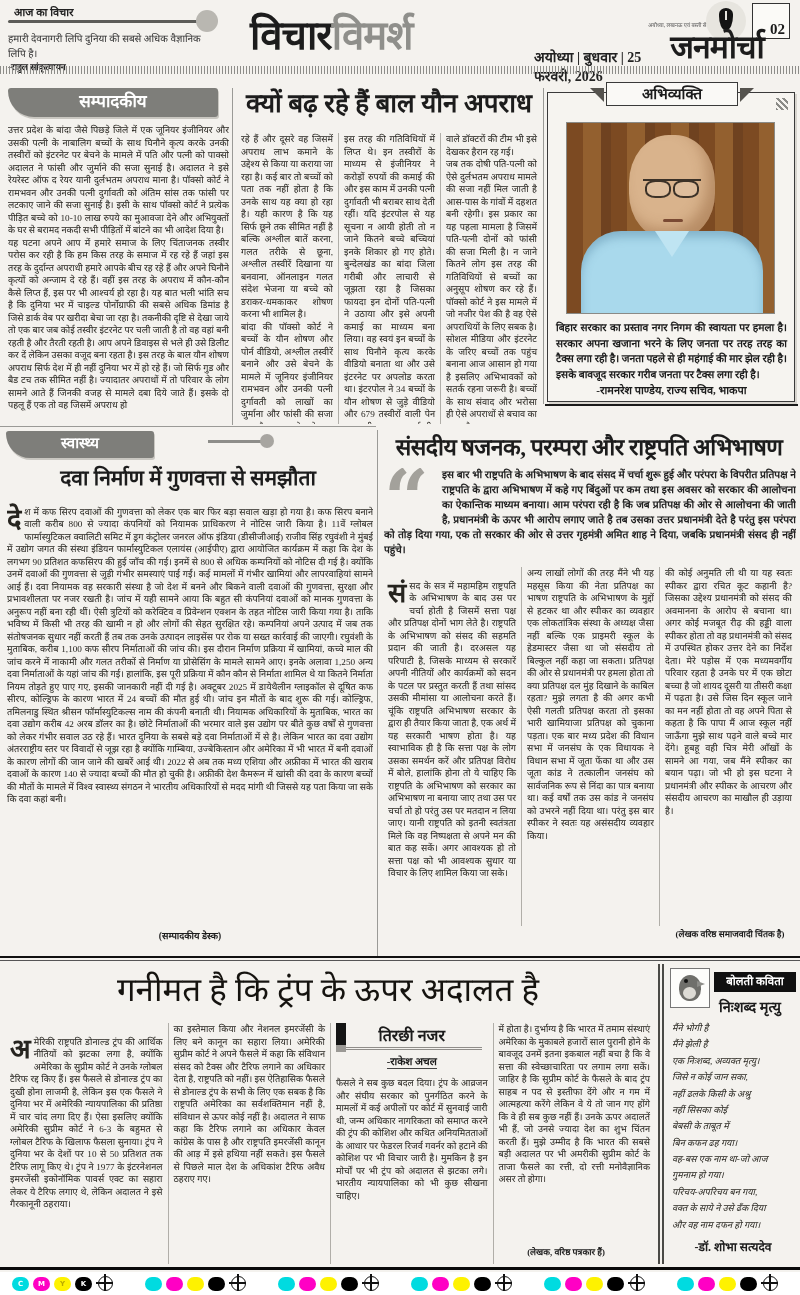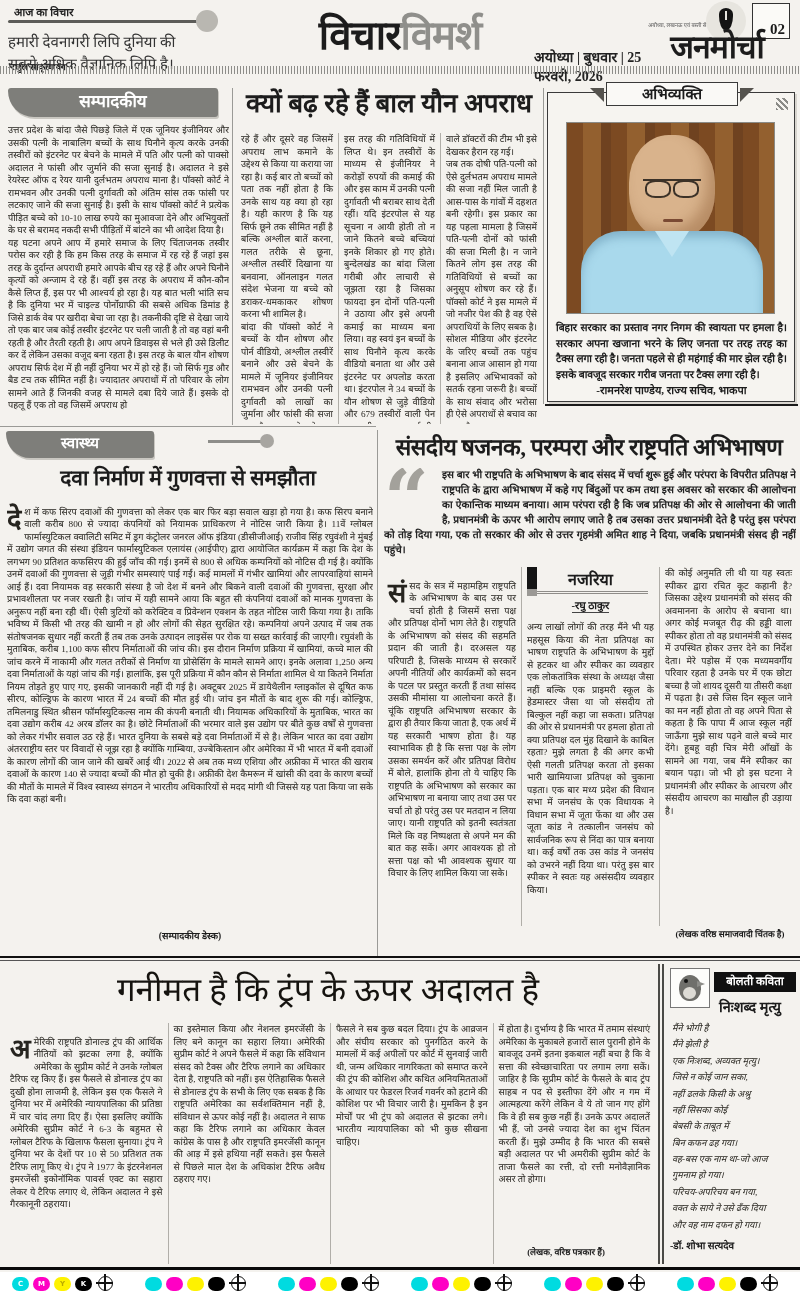--- a/index.html
+++ b/index.html
@@ -12,23 +12,23 @@
   .vline { position:absolute; width:1px; background:#9a9a96; }
   .hline { position:absolute; height:1px; background:#9a9a96; }
   .just { text-align:justify; white-space:pre-line; overflow:hidden; }
   .body-txt { font-size:9.2px; line-height:1.36; color:#26241f; }
   .dotband { background:repeating-linear-gradient(90deg,#8d8d89 0 1px,transparent 1px 3px); }
 
   
   .thought-label { left:14px; top:4px; font-size:11px; font-weight:bold; color:#222; }
   .pin-line { left:8px; top:20px; width:205px; height:3px; background:#5c5c58; border-radius:2px; }
   .pin-ball { left:196px; top:10px; width:22px; height:22px; background:#b9b7b1; border-radius:50%; }
-  .thought-text { left:8px; top:32px; width:195px; font-size:15px; line-height:1.45; color:#333; }
+  .thought-text { left:8px; top:32px; width:195px; font-size:10px; line-height:1.45; color:#333; }
   .thought-author { left:8px; top:60px; font-size:9px; font-weight:bold; color:#222; }
-  .masthead { left:250px; top:6px; width:300px; text-align:center; font-size:40px; font-weight:bold;
+  .masthead { left:250px; top:6px; width:300px; font-size:40px; font-weight:bold;
               letter-spacing:-1px; white-space:nowrap; }
   .masthead .g { color:#8f8f8b; }
   .dateline { left:534px; top:47px; width:110px; font-size:14px; font-weight:bold; color:#222; }
   .tagline { left:648px; top:21px; width:140px; font-size:5.6px; color:#555; }
   .paper-name { left:641px; top:24px; width:152px; font-size:32px; font-weight:800; letter-spacing:-1px;
                 text-align:center; z-index:3; }
   .nib-circle { left:706px; top:1px; width:40px; height:40px; background:#e7e5df; border-radius:50%; z-index:1; }
   .nib { position:absolute; left:13px; top:7px; width:14px; height:22px; background:#141414;
          border-radius:50% 50% 55% 55% / 70% 70% 30% 30%; transform:rotate(180deg); }
   .nib:after { content:""; position:absolute; left:6px; top:10px; width:2px; height:9px; background:#e7e5df; }
@@ -125,21 +125,21 @@
                border-radius:50% 50% 45% 45%; }
   .bird-body:before { content:""; position:absolute; left:4px; top:12px; width:13px; height:12px; background:#dddbd5; border-radius:50%; }
   .bird-body:after { content:""; position:absolute; left:5px; top:4px; width:4px; height:4px; background:#111; border-radius:50%; }
   .bird-beak { position:absolute; left:26px; top:12px; width:0; height:0;
                border-left:8px solid #8c8c88; border-top:3px solid transparent; border-bottom:3px solid transparent; }
   .poem-label { left:714px; top:972px; width:82px; height:20px; background:#101010; color:#fff;
                 font-size:11.5px; font-weight:bold; text-align:center; line-height:19px; }
   .poem-title { left:704px; top:996px; width:92px; text-align:center; font-size:14.5px; font-weight:bold; }
   .poem-lines { left:672px; top:1020px; width:124px; height:214px; font-size:9.2px; font-style:italic;
                 line-height:1.78; white-space:pre-line; color:#2a2822; }
-  .poem-author { left:670px; top:1238px; width:126px; text-align:left; font-size:10px; font-weight:bold; }
+  .poem-author { left:670px; top:1238px; width:126px; text-align:center; font-size:12px; font-weight:bold; }
 
   
   .strip-rule { left:0; top:1267px; width:800px; height:3px; background:#0a0a0a; }
   .strip { left:0; top:1272px; width:800px; height:23px; background:#ffffff; }
   .cgroup { position:absolute; top:1276px; display:flex; gap:4px; align-items:center; }
   .dot { width:17px; height:14px; border-radius:7px; font-size:7px; font-weight:bold; color:#fff;
          text-align:center; line-height:14px; font-family:"DejaVu Sans",sans-serif; }
   .dot.c { background:#00dbe0; } .dot.m { background:#ff00c4; } .dot.y { background:#fef200; color:#b9a900; }
   .dot.k { background:#000; }
   .reg { position:relative; width:15px; height:15px; border:1.5px solid #111; border-radius:50%; margin-left:2px; }
@@ -212,43 +212,43 @@
 
 <div class="abs parl-headline">संसदीय षजनक, परम्परा और राष्ट्रपति अभिभाषण</div>
 <div class="abs parl-intro">
   <span class="qmark">“</span><span>इस बार भी राष्ट्रपति के अभिभाषण के बाद संसद में चर्चा शुरू हुई और परंपरा के विपरीत प्रतिपक्ष ने राष्ट्रपति के द्वारा अभिभाषण में कहे गए बिंदुओं पर कम तथा इस अवसर को सरकार की आलोचना का ऐकान्तिक माध्यम बनाया। आम परंपरा रही है कि जब प्रतिपक्ष की ओर से आलोचना की जाती है, प्रधानमंत्री के ऊपर भी आरोप लगाए जाते है तब उसका उत्तर प्रधानमंत्री देते है परंतु इस परंपरा को तोड़ दिया गया, एक तो सरकार की ओर से उत्तर गृहमंत्री अमित शाह ने दिया, जबकि प्रधानमंत्री संसद ही नहीं पहुंचे।</span>
 </div>
 <div class="cols parl-cols">
   <div class="coltxt just body-txt">
     <span class="dc">सं</span><span>सद के सत्र में महामहिम राष्ट्रपति के अभिभाषण के बाद उस पर चर्चा होती है जिसमें सत्ता पक्ष और प्रतिपक्ष दोनों भाग लेते है। राष्ट्रपति के अभिभाषण को संसद की सहमति प्रदान की जाती है। दरअसल यह परिपाटी है, जिसके माध्यम से सरकारें अपनी नीतियों और कार्यक्रमों को सदन के पटल पर प्रस्तुत करती हैं तथा सांसद उसकी मीमांसा या आलोचना करते हैं। चूंकि राष्ट्रपति अभिभाषण सरकार के द्वारा ही तैयार किया जाता है, एक अर्थ में यह सरकारी भाषण होता है। यह स्वाभाविक ही है कि सत्ता पक्ष के लोग उसका समर्थन करें और प्रतिपक्ष विरोध में बोले, हालांकि होना तो ये चाहिए कि राष्ट्रपति के अभिभाषण को सरकार का अभिभाषण ना बनाया जाए तथा उस पर चर्चा तो हो परंतु उस पर मतदान न लिया जाए। यानी राष्ट्रपति को इतनी स्वतंत्रता मिले कि वह निष्पक्षता से अपने मन की बात कह सकें। अगर आवश्यक हो तो सत्ता पक्ष को भी आवश्यक सुधार या विचार के लिए शामिल किया जा सके।</span>
   </div>
   <div class="coltxt" style="overflow:hidden;">
-    <div class="inset-box">
-      <div class="inset-tab"></div>
-      <div class="inset-title">नजरिया</div>
-      <div class="inset-rule"></div>
-      <div class="inset-rule"></div>
-      <span class="inset-byline">-रघु ठाकुर</span>
-    </div>
     <div class="just body-txt" style="height:282px;">अन्य लाखों लोगों की तरह मैंने भी यह महसूस किया की नेता प्रतिपक्ष का भाषण राष्ट्रपति के अभिभाषण के मुद्दों से हटकर था और स्पीकर का व्यवहार एक लोकतांत्रिक संस्था के अध्यक्ष जैसा नहीं बल्कि एक प्राइमरी स्कूल के हेडमास्टर जैसा था जो संसदीय तो बिल्कुल नहीं कहा जा सकता। प्रतिपक्ष की ओर से प्रधानमंत्री पर हमला होता तो क्या प्रतिपक्ष दल मुंह दिखाने के काबिल रहता? मुझे लगता है की अगर कभी ऐसी गलती प्रतिपक्ष करता तो इसका भारी खामियाजा प्रतिपक्ष को चुकाना पड़ता। एक बार मध्य प्रदेश की विधान सभा में जनसंघ के एक विधायक ने विधान सभा में जूता फेंका था और उस जूता कांड ने तत्कालीन जनसंघ को सार्वजनिक रूप से निंदा का पात्र बनाया था। कई वर्षों तक उस कांड ने जनसंघ को उभरने नहीं दिया था। परंतु इस बार स्पीकर ने स्वतः यह असंसदीय व्यवहार किया।</div>
   </div>
   <div class="coltxt just body-txt">की कोई अनुमति ली थी या यह स्वतः स्पीकर द्वारा रचित कूट कहानी है? जिसका उद्देश्य प्रधानमंत्री को संसद की अवमानना के आरोप से बचाना था। अगर कोई मजबूत रीढ़ की हड्डी वाला स्पीकर होता तो वह प्रधानमंत्री को संसद में उपस्थित होकर उत्तर देने का निर्देश देता। मेरे पड़ोस में एक मध्यमवर्गीय परिवार रहता है उनके घर में एक छोटा बच्चा है जो शायद दूसरी या तीसरी कक्षा में पढ़ता है। उसे जिस दिन स्कूल जाने का मन नहीं होता तो वह अपने पिता से कहता है कि पापा मैं आज स्कूल नहीं जाऊँगा मुझे साथ पढ़ने वाले बच्चे मार देंगे। हूबहू वही चित्र मेरी आँखों के सामने आ गया, जब मैंने स्पीकर का बयान पढ़ा। जो भी हो इस घटना ने प्रधानमंत्री और स्पीकर के आचरण और संसदीय आचरण का माखौल ही उड़ाया है।</div>
 </div>
 <div class="abs parl-sign">(लेखक वरिष्ठ समाजवादी चिंतक है)</div>
 
 <div class="abs dbl-line-a"></div>
 <div class="abs dbl-line-b"></div>
 
 <div class="abs trump-headline">गनीमत है कि ट्रंप के ऊपर अदालत है</div>
 <div class="cols trump-cols">
   <div class="coltxt just body-txt">
     <span class="dc">अ</span><span>मेरिकी राष्ट्रपति डोनाल्ड ट्रंप की आर्थिक नीतियों को झटका लगा है, क्योंकि अमेरिका के सुप्रीम कोर्ट ने उनके ग्लोबल टैरिफ रद्द किए हैं। इस फैसले से डोनाल्ड ट्रंप का दुखी होना लाजमी है, लेकिन इस एक फैसले ने दुनिया भर में अमेरिकी न्यायपालिका की प्रतिष्ठा में चार चांद लगा दिए हैं। ऐसा इसलिए क्योंकि अमेरिकी सुप्रीम कोर्ट ने 6-3 के बहुमत से ग्लोबल टैरिफ के खिलाफ फैसला सुनाया। ट्रंप ने दुनिया भर के देशों पर 10 से 50 प्रतिशत तक टैरिफ लागू किए थे। ट्रंप ने 1977 के इंटरनेशनल इमरजेंसी इकोनॉमिक पावर्स एक्ट का सहारा लेकर ये टैरिफ लगाए थे, लेकिन अदालत ने इसे गैरकानूनी ठहराया।</span>
   </div>
   <div class="coltxt just body-txt">का इस्तेमाल किया और नेशनल इमरजेंसी के लिए बने कानून का सहारा लिया। अमेरिकी सुप्रीम कोर्ट ने अपने फैसले में कहा कि संविधान संसद को टैक्स और टैरिफ लगाने का अधिकार देता है, राष्ट्रपति को नहीं। इस ऐतिहासिक फैसले से डोनाल्ड ट्रंप के सभी के लिए एक सबक है कि राष्ट्रपति अमेरिका का सर्वशक्तिमान नहीं है, संविधान से ऊपर कोई नहीं है। अदालत ने साफ कहा कि टैरिफ लगाने का अधिकार केवल कांग्रेस के पास है और राष्ट्रपति इमरजेंसी कानून की आड़ में इसे हथिया नहीं सकते। इस फैसले से पिछले माल देश के अधिकांश टैरिफ अवैध ठहराए गए।</div>
   <div class="coltxt" style="overflow:hidden;">
+    <div class="inset-box">
+      <div class="inset-tab"></div>
+      <div class="inset-title">तिरछी नजर</div>
+      <div class="inset-rule"></div>
+      <div class="inset-rule"></div>
+      <span class="inset-byline">-राकेश अचल</span>
+    </div>
     <div class="just body-txt" style="height:164px;">फैसले ने सब कुछ बदल दिया। ट्रंप के आव्रजन और संघीय सरकार को पुनर्गठित करने के मामलों में कई अपीलों पर कोर्ट में सुनवाई जारी थी, जन्म अधिकार नागरिकता को समाप्त करने की ट्रंप की कोशिश और कथित अनियमितताओं के आधार पर फेडरल रिजर्व गवर्नर को हटाने की कोशिश पर भी विचार जारी है। मुमकिन है इन मोर्चों पर भी ट्रंप को अदालत से झटका लगे। भारतीय न्यायपालिका को भी कुछ सीखना चाहिए।</div>
   </div>
   <div class="coltxt just body-txt">में होता है। दुर्भाग्य है कि भारत में तमाम संस्थाएं अमेरिका के मुकाबले हजारों साल पुरानी होने के बावजूद उनमें इतना इकबाल नहीं बचा है कि वे सत्ता की स्वेच्छाचारिता पर लगाम लगा सकें। जाहिर है कि सुप्रीम कोर्ट के फैसले के बाद ट्रंप साहब न पद से इस्तीफा देंगे और न गम में आत्महत्या करेंगे लेकिन वे ये तो जान गए होंगे कि वे ही सब कुछ नहीं हैं। उनके ऊपर अदालतें भी हैं, जो उनसे ज्यादा देश का शुभ चिंतन करती हैं। मुझे उम्मीद है कि भारत की सबसे बड़ी अदालत पर भी अमरीकी सुप्रीम कोर्ट के ताजा फैसले का रत्ती, दो रत्ती मनोवैज्ञानिक असर तो होगा।</div>
 </div>
 <div class="abs trump-sign">(लेखक, वरिष्ठ पत्रकार हैं)</div>
 
 <div class="abs poem-vline1"></div>
 <div class="abs poem-vline2"></div>
 <div class="abs bird-box">
   <div class="bird-body"></div>

